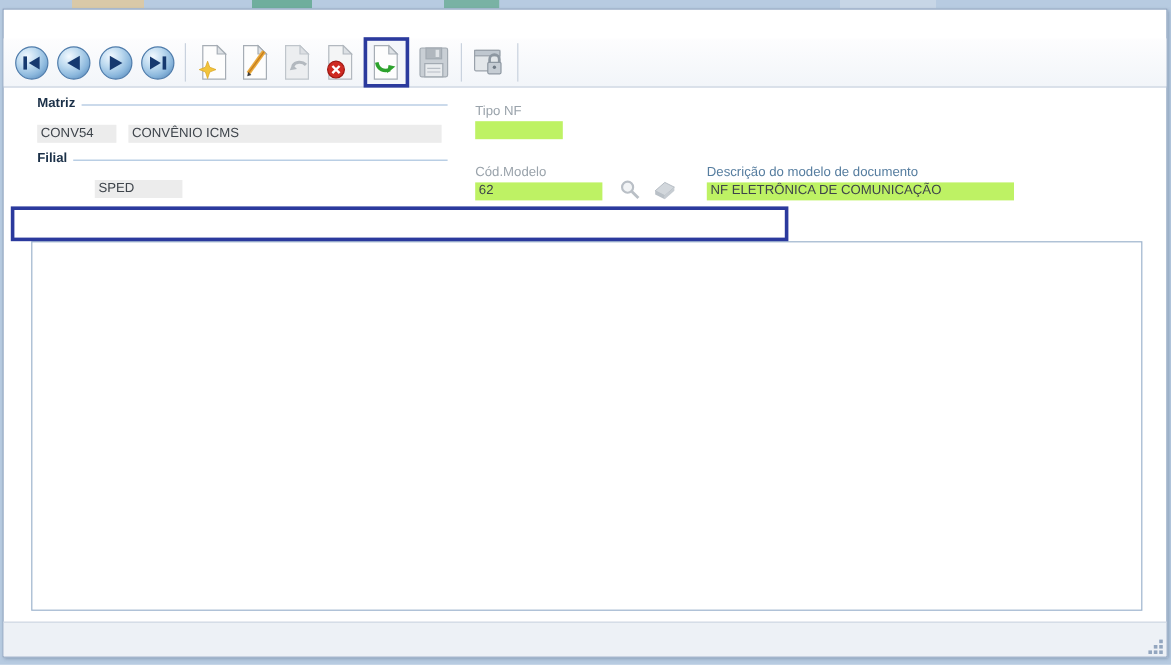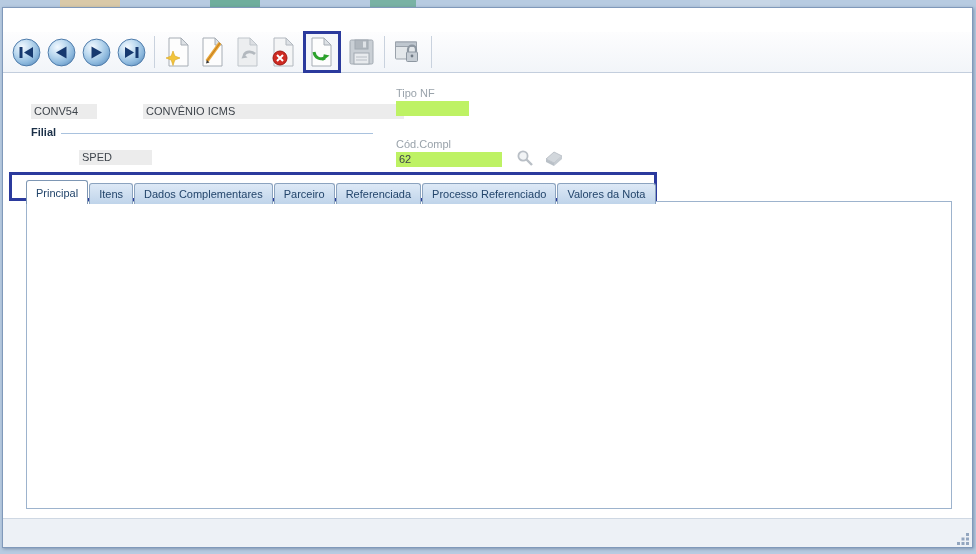--- a/index.html
+++ b/index.html
@@ -206,59 +206,58 @@
         <rect x="1.5" y="3" width="21" height="17" rx="1" fill="#e3e7ea" stroke="#9aa2ab"></rect>
         <rect x="1.5" y="3" width="21" height="4.5" fill="#bfc7cf" stroke="#9aa2ab"></rect>
         <path d="M14,13 v-2.5 a4,4 0 0 1 8,0 V13" fill="none" stroke="#8d97a1" stroke-width="2.2"></path>
         <rect x="12.5" y="13" width="11" height="9.5" rx="1" fill="#c6cdd4" stroke="#8d97a1"></rect>
         <circle cx="18" cy="17" r="1.4" fill="#707a85"></circle>
       </svg>
     </span>
     <span class="tb-sep"></span>
   </div>
 
+  <div class="group" style="left:28px; top:72px; width:342px;">
+    <span class="gname">Matriz</span>
+      <span class="gline"></span>
+  </div>
   <div class="sbox" style="left:28px; top:96px; width:66px;">CONV54</div>
-  <div class="sbox" style="left:104px; top:96px; width:261px;margin-left:36px;">CONVÊNIO ICMS</div>
+  <div class="sbox" style="left:104px; top:96px; width:261px;">CONVÊNIO ICMS</div>
 
   <div class="group" style="left:28px; top:118px; width:342px;">
     <span class="gname">Filial</span>
       <span class="gline"></span>
   </div>
   <div class="sbox" style="left:28px; top:142px; width:73px;margin-left:48px;">SPED</div>
 
   <div class="fld" style="left:393px; top:79px; width:73px;">
     <div class="lbl dis">Tipo NF</div>
     <div class="box"></div>
   </div>
   <div class="fld" style="left:393px; top:130px; width:106px;">
-    <div class="lbl dis">Cód.Compl</div>
+    <div class="lbl dis">Cód.Modelo</div>
     <div class="box">62</div>
   </div>
   <span class="iconpair" style="left:513px; top:141px;">
     <svg width="18" height="18" viewBox="0 0 18 18">
       <circle cx="7" cy="7" r="4.6" fill="#f2f4f6" stroke="#b9bfc6" stroke-width="1.8"></circle>
       <line x1="10.5" y1="10.5" x2="16" y2="16" stroke="#b9bfc6" stroke-width="2.4"></line>
     </svg>
     <svg width="24" height="17" viewBox="0 0 24 17">
       <polygon points="5,9 13,2 21,6 13,13" fill="#d2d7dc" stroke="#b2b9c0" stroke-width="0.8"></polygon>
       <polygon points="5,9 13,13 13,16 5,12" fill="#b9c0c7"></polygon>
       <polygon points="13,13 21,6 21,9 13,16" fill="#c6ccd2"></polygon>
     </svg>
   </span>
+  <div class="fld" style="left:586px; top:130px; width:256px;">
+    <div class="lbl on">Descrição do modelo de documento</div>
+    <div class="box">NF ELETRÔNICA DE COMUNICAÇÃO</div>
+  </div>
 
   <div class="tabs-annotation"></div>
-  <div class="tabs">
-    <span class="tab active">Principal</span>
-    <span class="tab">Itens</span>
-    <span class="tab">Dados Complementares</span>
-    <span class="tab">Parceiro</span>
-    <span class="tab">Referenciada</span>
-    <span class="tab">Processo Referenciado</span>
-    <span class="tab">Valores da Nota</span>
-  </div>
   <div class="tabpage"></div>
 
   <div class="fld" style="left:31px; top:201px; width:104px;">
     <div class="lbl dis">Número</div>
     <div class="box">16</div>
   </div>
   <div class="fld" style="left:156px; top:201px; width:43px;">
     <div class="lbl dis">Série</div>
     <div class="box">1</div>
   </div>

